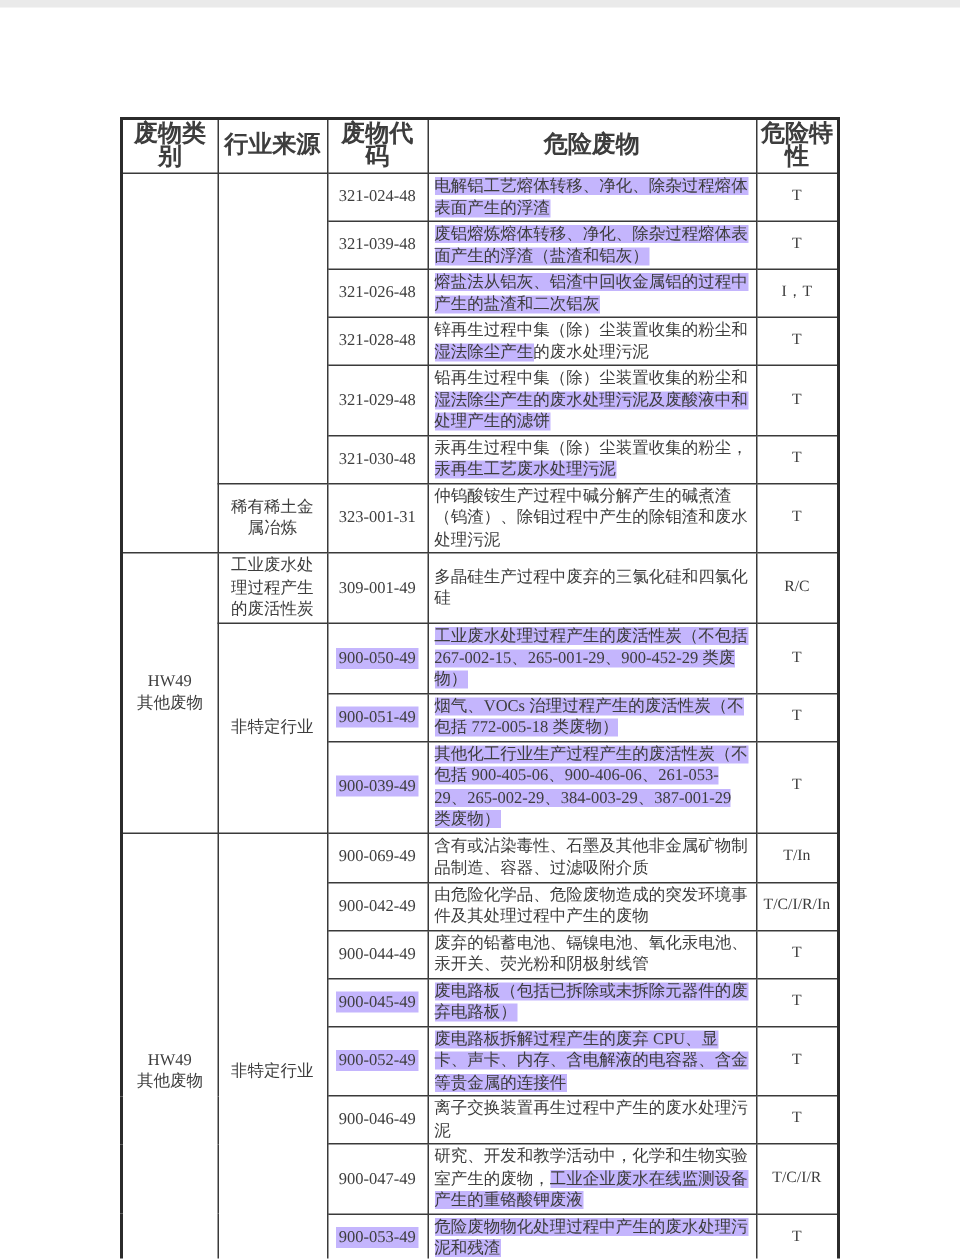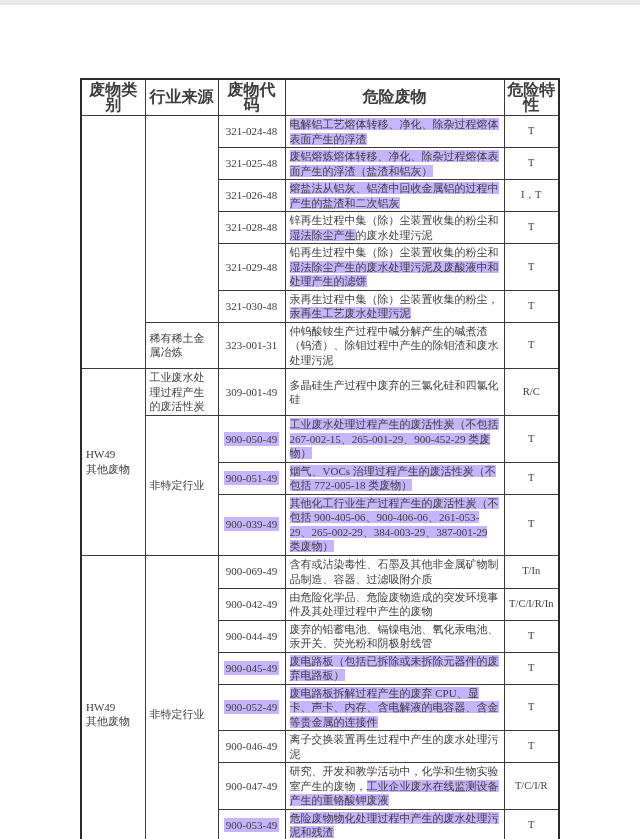--- a/index.html
+++ b/index.html
@@ -35,21 +35,21 @@
     font-size:16px;
     text-align:center;
     padding:3px 2px;
   }
   .col-cat{width:64px;}
   .col-ind{width:73px;}
   .col-code{width:67px;}
   .col-desc{width:219px;}
   .col-haz{width:55px;}
   td.cat,td.ind{
-    text-align:left;
+    text-align:center;
     padding:1px 4px;
   }
   td.code{
     text-align:center;
     white-space:nowrap;
     font-family:Liberation Serif, serif;
   }
   td.desc{
     text-align:left;
     padding:1px 4px;
@@ -89,21 +89,21 @@
   </tr>
 
   <tr style="height:30px">
     <td class="cat" rowspan="7"></td>
     <td class="ind" rowspan="6"></td>
     <td class="code"><span>321-024-48</span></td>
     <td class="desc"><span class="hl">电解铝工艺熔体转移、净化、除杂过程熔体表面产生的浮渣</span></td>
     <td class="haz">T</td>
   </tr>
   <tr style="height:31px">
-    <td class="code"><span>321-025-48</span></td>
+    <td class="code"><span>321-039-48</span></td>
     <td class="desc"><span class="hl">废铝熔炼熔体转移、净化、除杂过程熔体表面产生的浮渣（盐渣和铝灰）</span></td>
     <td class="haz">T</td>
   </tr>
   <tr style="height:28px">
     <td class="code"><span>321-026-48</span></td>
     <td class="desc"><span class="hl">熔盐法从铝灰、铝渣中回收金属铝的过程中产生的盐渣和二次铝灰</span></td>
     <td class="haz">I，T</td>
   </tr>
   <tr style="height:31px">
     <td class="code"><span>321-028-48</span></td>

